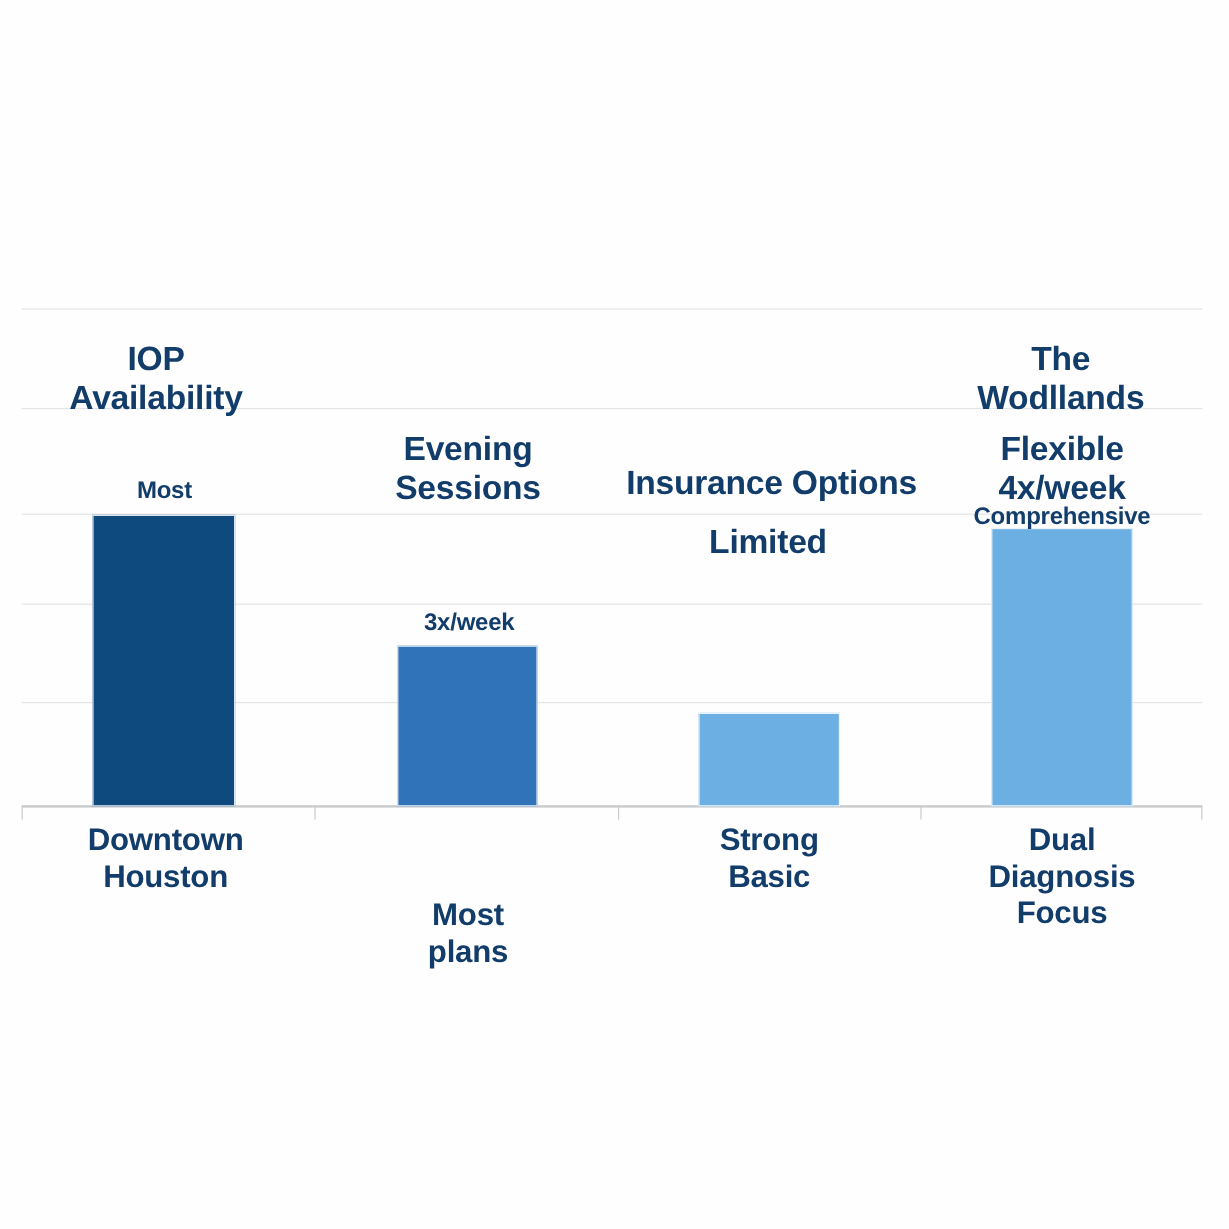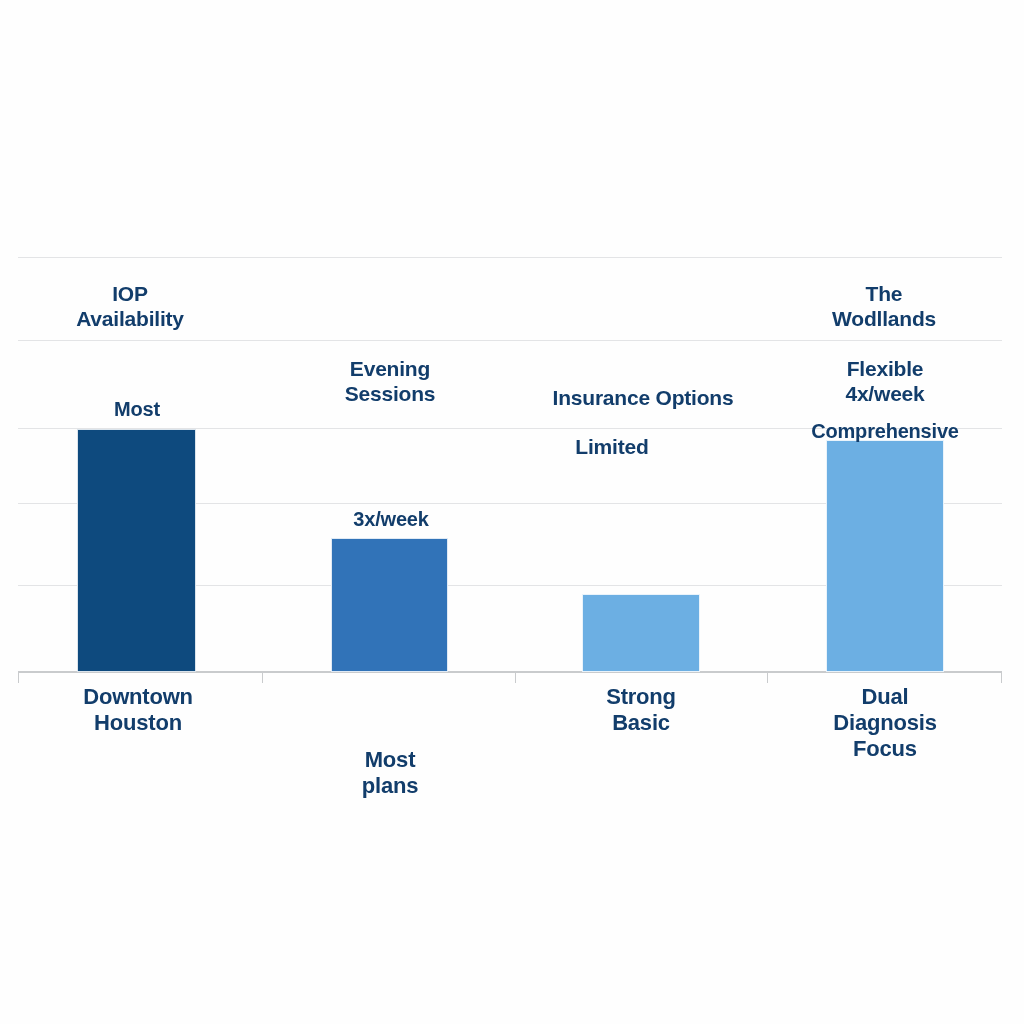--- a/index.html
+++ b/index.html
@@ -72,27 +72,27 @@
     position: absolute;
     color: #123d6b;
     font-weight: bold;
     text-align: center;
     line-height: 1.18;
     white-space: pre-line;
     letter-spacing: -0.2px;
     transform: translateX(-50%);
   }
   .label.cat-label {
-    font-size: 22px;
+    font-size: 26px;
   }
   .label.value-label {
     font-size: 20px;
   }
   .label.series-label {
-    font-size: 21px;
+    font-size: 28px;
   }
 </style>
 </head>
 <body>
 
 <div id="chart-root">
 
   <div id="plot-area">
 
     <div class="gridline" style="top:0px;"></div>
@@ -123,21 +123,21 @@
 Sessions</div>
 
   <div class="label series-label" style="left:884px; top:282px;">The
 Wodllands</div>
 
   <div class="label series-label" style="left:643px; top:386px;">Insurance Options</div>
 
   <div class="label series-label" style="left:885px; top:357px;">Flexible
 4x/week</div>
 
-  <div class="label series-label" style="left:612px; top:435px;">Limited</div>
+  <div class="label series-label" style="left:640px; top:435px;">Limited</div>
 
   <div class="label value-label" style="left:137px; top:398px;">Most</div>
 
   <div class="label value-label" style="left:391px; top:508px;">3x/week</div>
 
 
   <div class="label value-label" style="left:885px; top:420px;">Comprehensive</div>
 
   <div class="label cat-label" style="left:138px; top:684px;">Downtown
 Houston</div>

